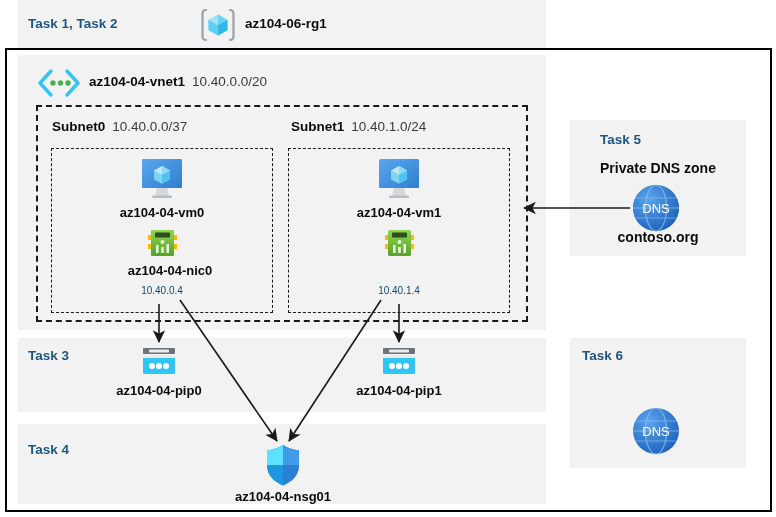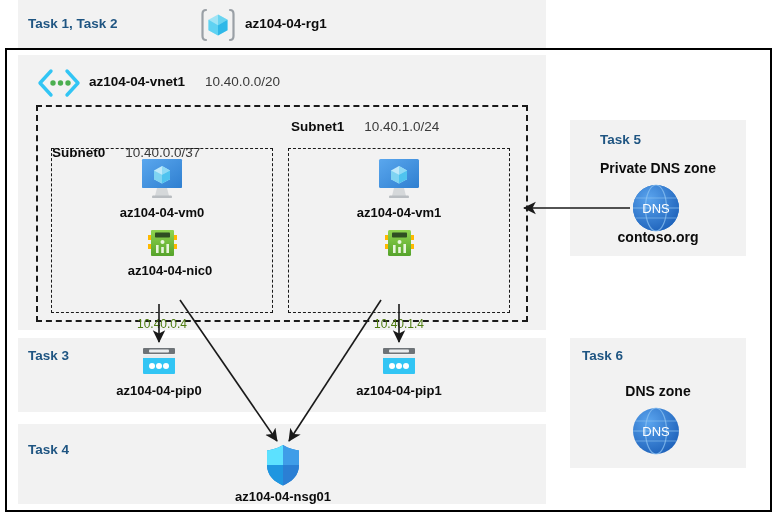--- a/index.html
+++ b/index.html
@@ -20,26 +20,26 @@
   
   .dashed{border:2px dashed #1a1a1a;background:transparent;}
   .dashed-thin{border:1.5px dashed #1a1a1a;background:transparent;}
 
   
   .task-label{color:#1f5582;font-weight:bold;font-size:13.5px;letter-spacing:0;}
   .title-bold{color:#0c0c0c;font-weight:bold;font-size:13.5px;}
   .title-reg{color:#3a3a3a;font-weight:normal;font-size:13.5px;}
   .node-label{color:#0c0c0c;font-weight:bold;font-size:13px;text-align:center;
               white-space:nowrap;}
-  .node-sub{color:#4d7c0f;font-weight:normal;font-size:12px;text-align:center;
-            white-space:nowrap;margin-top:32px;}
+  .node-sub{color:#0c4a6e;font-weight:normal;font-size:10px;text-align:center;
+            white-space:nowrap;}
   .zone-title{color:#0c0c0c;font-weight:bold;font-size:14px;text-align:center;
               white-space:nowrap;}
 
-  .row{display:flex;gap:20px;}
+  .row{display:flex;gap:7px;}
 
   svg.icon{display:block;}
   .svg-layer{position:absolute;left:0;top:0;width:776px;height:517px;
              pointer-events:none;}
 </style>
 </head>
 <body>
 
 <div id="canvas">
 
@@ -51,21 +51,21 @@
     <svg class="icon" width="38" height="38" viewBox="0 0 38 38">
       <path d="M7 4 C3.5 4 3.5 6.5 3.5 8 L3.5 30 C3.5 31.5 3.5 34 7 34" fill="none" stroke="#9aa0a6" stroke-width="2.2" stroke-linecap="round"></path>
       <path d="M31 4 C34.5 4 34.5 6.5 34.5 8 L34.5 30 C34.5 31.5 34.5 34 31 34" fill="none" stroke="#9aa0a6" stroke-width="2.2" stroke-linecap="round"></path>
       <polygon points="19,8.5 28.5,13.8 28.5,24.2 19,29.5 9.5,24.2 9.5,13.8" fill="#9fe4f5"></polygon>
       <polygon points="19,8.5 28.5,13.8 19,19.2" fill="#6ad4f0"></polygon>
       <polygon points="19,19.2 28.5,13.8 28.5,24.2 19,29.5" fill="#2fb8e8"></polygon>
       <polygon points="19,19.2 9.5,13.8 9.5,24.2 19,29.5" fill="#5fd2f2"></polygon>
     </svg>
   </div>
 
-  <div class="abs title-bold" style="left:245px;top:16px;">az104-04-rg1</div>
+  <div class="abs title-bold" style="left:245px;top:16px;">az104-06-rg1</div>
 
   <div class="abs frame" style="left:5px;top:48px;width:767px;height:464px;"></div>
 
   <div class="abs panel" style="left:18px;top:55px;width:528px;height:275px;"></div>
 
   <div class="abs" style="left:36px;top:68px;width:46px;height:30px;">
     <svg class="icon" width="46" height="30" viewBox="0 0 46 30">
       <path d="M15 3 L4 15 L15 27" fill="none" stroke="#32c5f4" stroke-width="3.4" stroke-linecap="round" stroke-linejoin="round"></path>
       <path d="M31 3 L42 15 L31 27" fill="none" stroke="#32c5f4" stroke-width="3.4" stroke-linecap="round" stroke-linejoin="round"></path>
       <circle cx="17" cy="15" r="2.7" fill="#4caf50"></circle>
@@ -74,21 +74,21 @@
     </svg>
   </div>
 
   <div class="abs row" style="left:89px;top:74px;">
     <span class="title-bold">az104-04-vnet1</span>
     <span class="title-reg">10.40.0.0/20</span>
   </div>
 
   <div class="abs dashed" style="left:36px;top:105px;width:492px;height:217px;"></div>
 
-  <div class="abs row" style="left:52px;top:119px;margin-top:26px;">
+  <div class="abs row" style="left:52px;top:119px;">
     <span class="title-bold">Subnet0</span>
     <span class="title-reg">10.40.0.0/37</span>
   </div>
 
   <div class="abs dashed-thin" style="left:51px;top:148px;width:222px;height:165px;"></div>
 
   <div class="abs" style="left:138px;top:157px;width:48px;height:42px;">
     <svg class="icon" width="48" height="42" viewBox="0 0 48 42">
       <rect x="4" y="2" width="40" height="29" rx="1.5" fill="#3f92e3"></rect>
       <rect x="4" y="2" width="40" height="29" rx="1.5" fill="url(#vg0)"></rect>
@@ -256,21 +256,20 @@
       <text x="26" y="31" text-anchor="middle" font-family="Liberation Sans, sans-serif" font-size="13" fill="#ffffff">DNS</text>
     </svg>
   </div>
 
   <div class="abs zone-title" style="left:570px;top:229px;width:176px;">contoso.org</div>
 
   <div class="abs panel" style="left:570px;top:338px;width:176px;height:130px;"></div>
 
   <div class="abs task-label" style="left:582px;top:348px;">Task 6</div>
 
-  <div class="abs zone-title" style="left:570px;top:383px;width:176px;">DNS zone</div>
 
   <div class="abs" style="left:630px;top:405px;width:52px;height:52px;">
     <svg class="icon" width="52" height="52" viewBox="0 0 52 52">
       <circle cx="26" cy="26" r="23" fill="url(#dg1)"></circle>
       <defs>
         <radialGradient id="dg1" cx="35%" cy="30%" r="75%">
           <stop offset="0%" stop-color="#5aa4ee"></stop>
           <stop offset="100%" stop-color="#1f63bb"></stop>
         </radialGradient>
       </defs>

